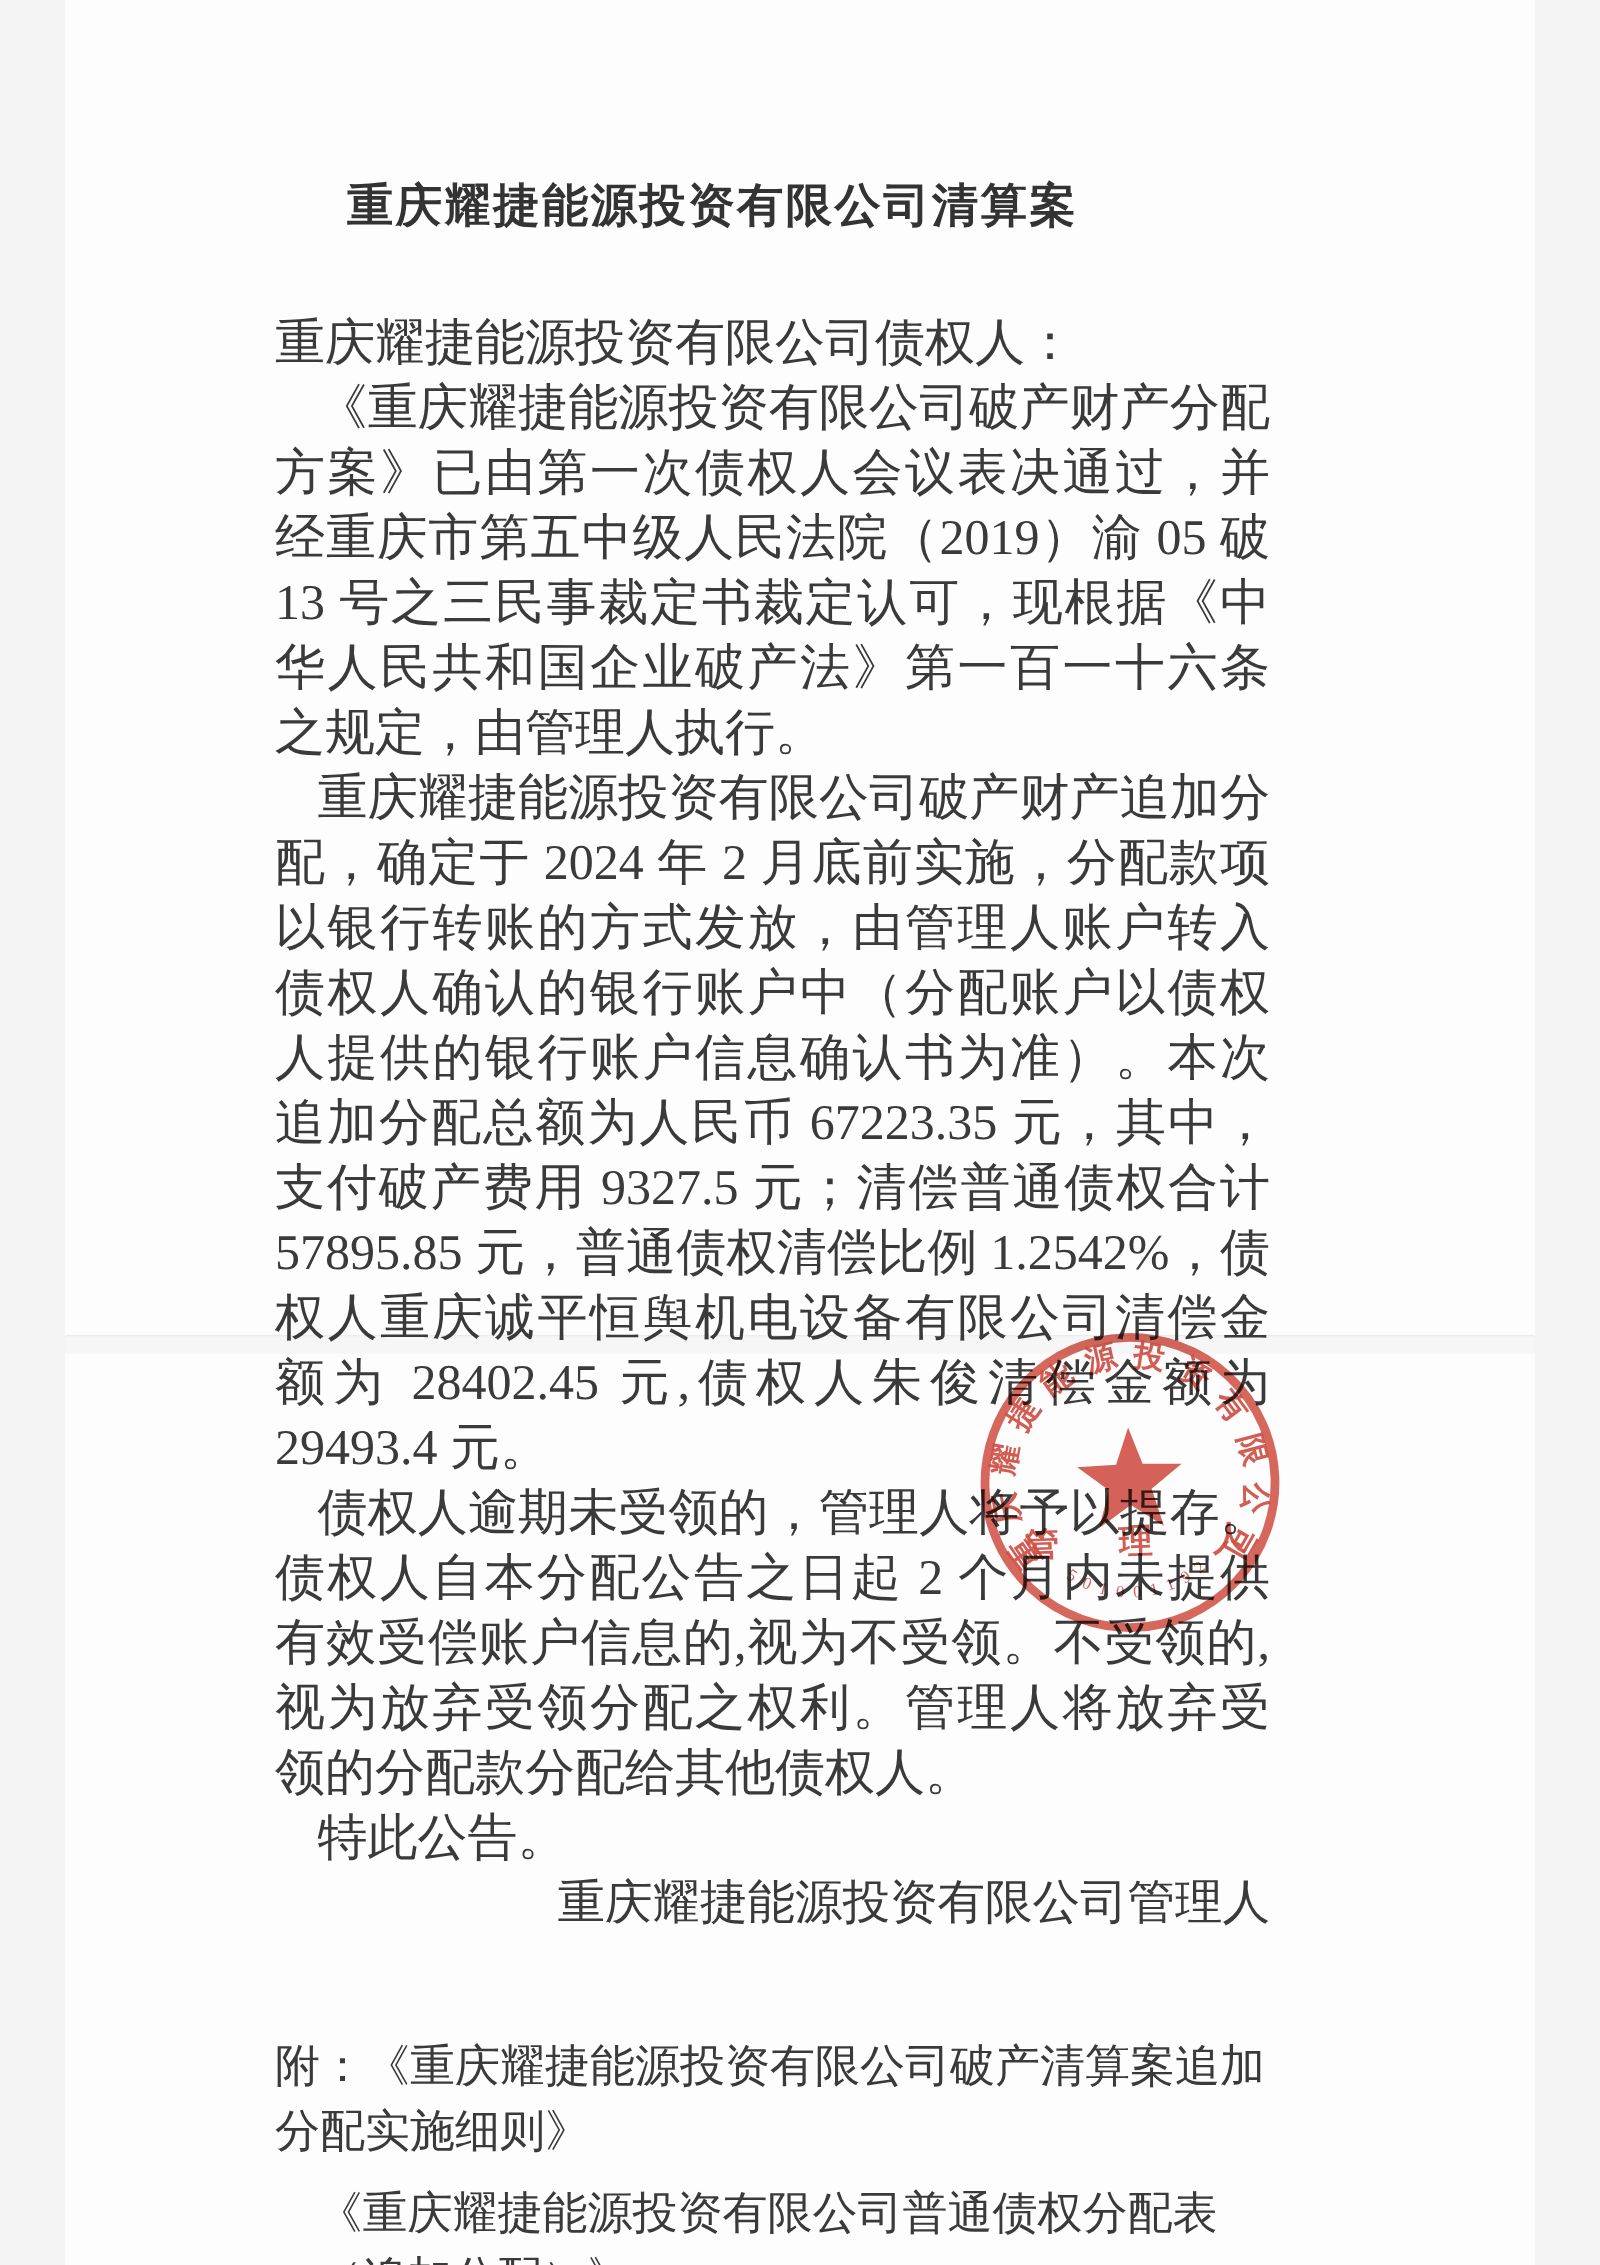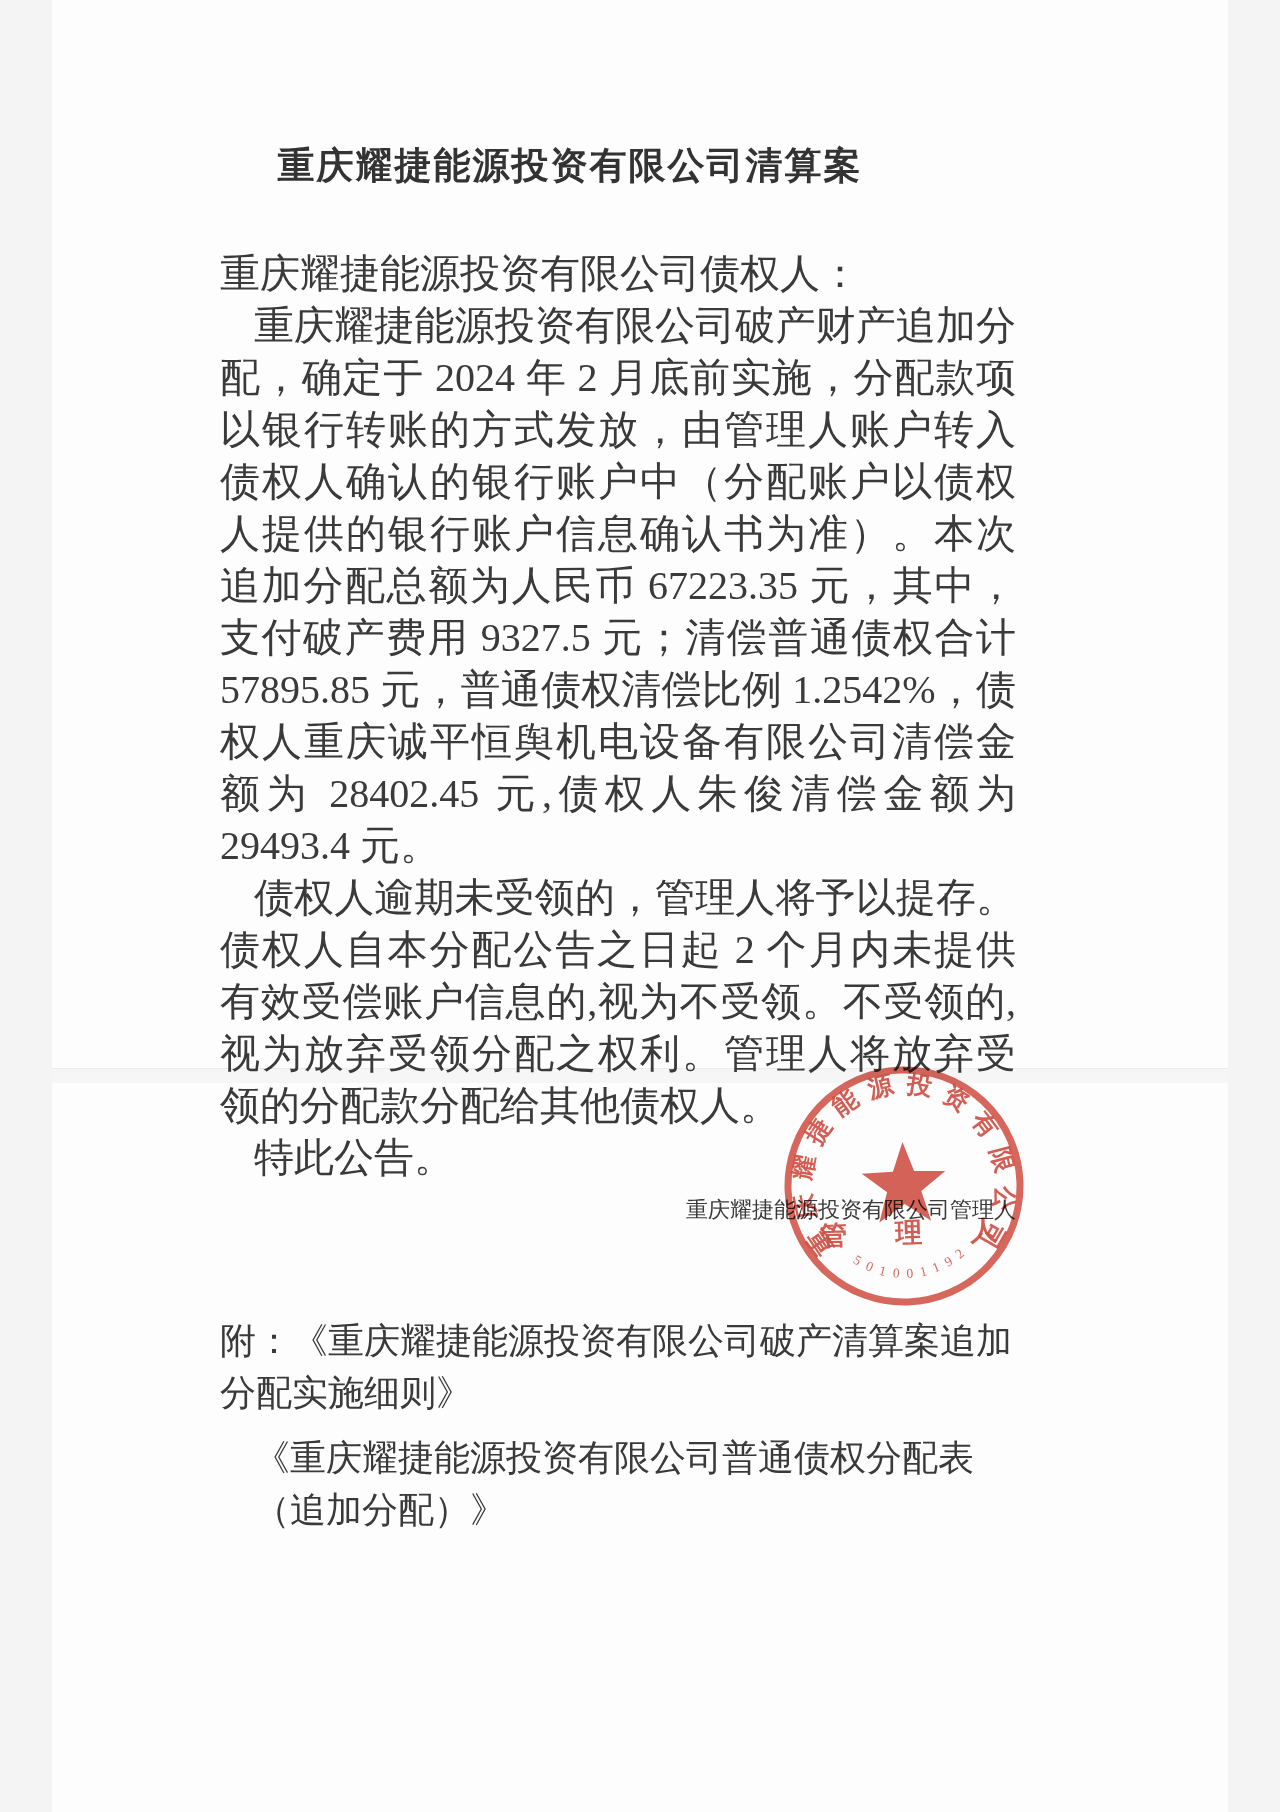--- a/index.html
+++ b/index.html
@@ -27,21 +27,21 @@
     margin-right:96px;
     font-size:37px;
     line-height:60px;
     font-weight:700;
     letter-spacing:2px;
     color:#333;
   }
   .body-text{font-size:40px;line-height:52px;text-align:justify;}
   .salutation{margin:52px 0 0 0;}
   p.para{margin:0;text-indent:34px;}
-  .sign-block{font-size:22px;line-height:52px;}
+  .sign-block{font-size:38px;line-height:52px;}
   .sign-line{text-align:right;}
   .date-line{text-align:right;padding-right:130px;letter-spacing:4px;}
   .attachments{margin-top:79px;font-size:36px;line-height:52px;}
   .attachment-2{margin-top:13px;padding-left:34px;}
   .stamp{
     position:absolute;left:722px;top:1056px;width:260px;height:260px;
     mix-blend-mode:multiply;opacity:.92;
     transform:rotate(-2deg);
     pointer-events:none;
   }
@@ -55,20 +55,21 @@
   <div class="scan-band"></div>
 
   <div class="content">
 
     <div class="title">
       <div>重庆耀捷能源投资有限公司清算案</div>
     </div>
 
     <div class="body-text">
       <div class="salutation">重庆耀捷能源投资有限公司债权人：</div>
+      <p class="para">《重庆耀捷能源投资有限公司破产财产分配方案》已由第一次债权人会议表决通过，并经重庆市第五中级人民法院（2019）渝 05 破 13 号之三民事裁定书裁定认可，现根据《中华人民共和国企业破产法》第一百一十六条之规定，由管理人执行。</p>
       <p class="para">重庆耀捷能源投资有限公司破产财产追加分配，确定于 2024 年 2 月底前实施，分配款项以银行转账的方式发放，由管理人账户转入债权人确认的银行账户中（分配账户以债权人提供的银行账户信息确认书为准）。本次追加分配总额为人民币 67223.35 元，其中，支付破产费用 9327.5 元；清偿普通债权合计 57895.85 元，普通债权清偿比例 1.2542%，债权人重庆诚平恒舆机电设备有限公司清偿金额为 28402.45 元,债权人朱俊清偿金额为 29493.4 元。</p>
       <p class="para">债权人逾期未受领的，管理人将予以提存。债权人自本分配公告之日起 2 个月内未提供有效受偿账户信息的,视为不受领。不受领的,视为放弃受领分配之权利。管理人将放弃受领的分配款分配给其他债权人。</p>
       <p class="para">特此公告。</p>
     </div>
 
     <div class="sign-block">
       <div class="sign-line">重庆耀捷能源投资有限公司管理人</div>
     </div>
 
     <div class="attachments">

